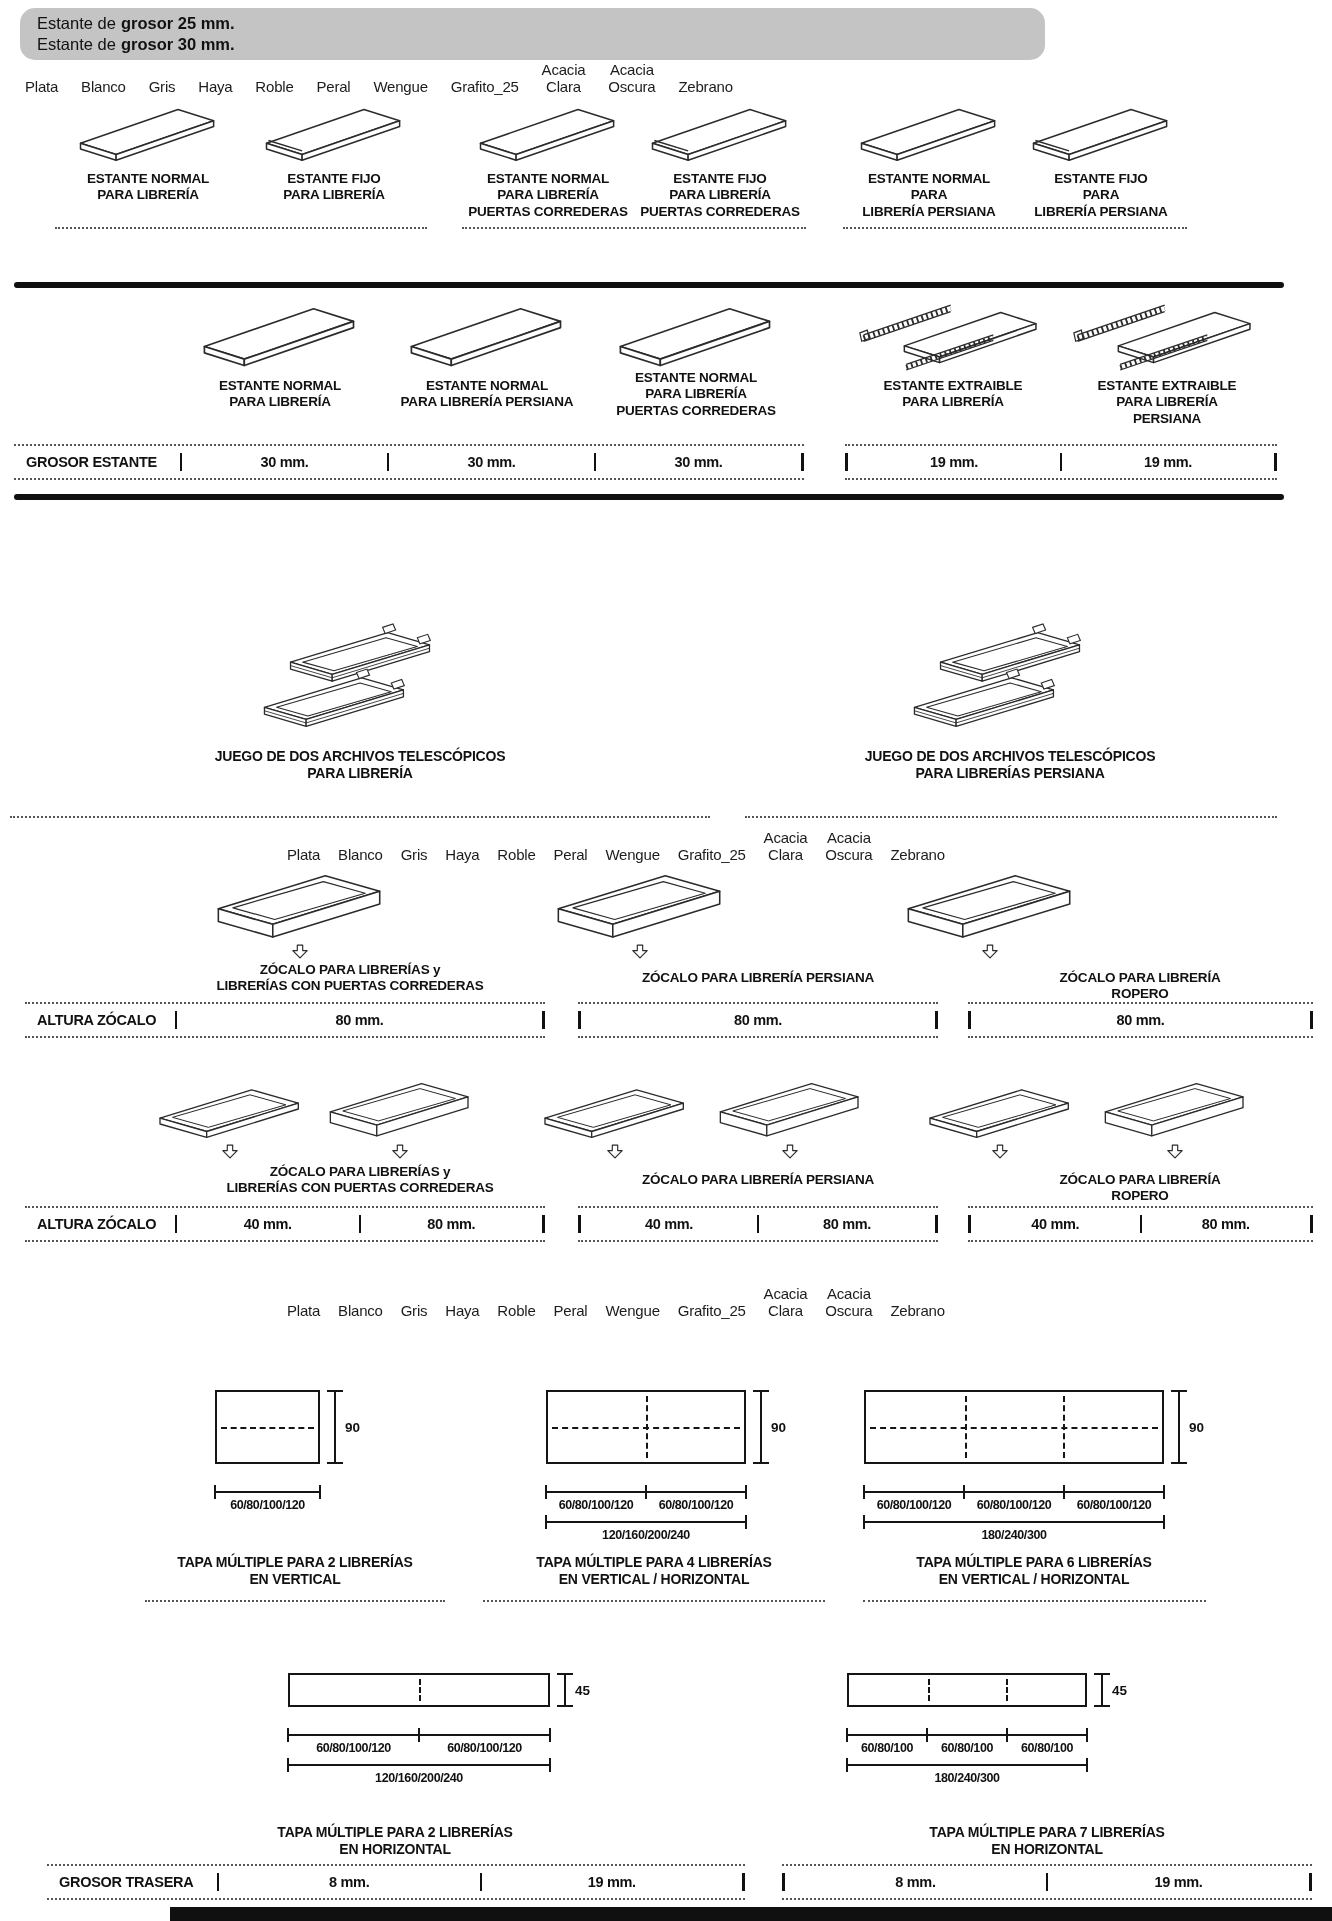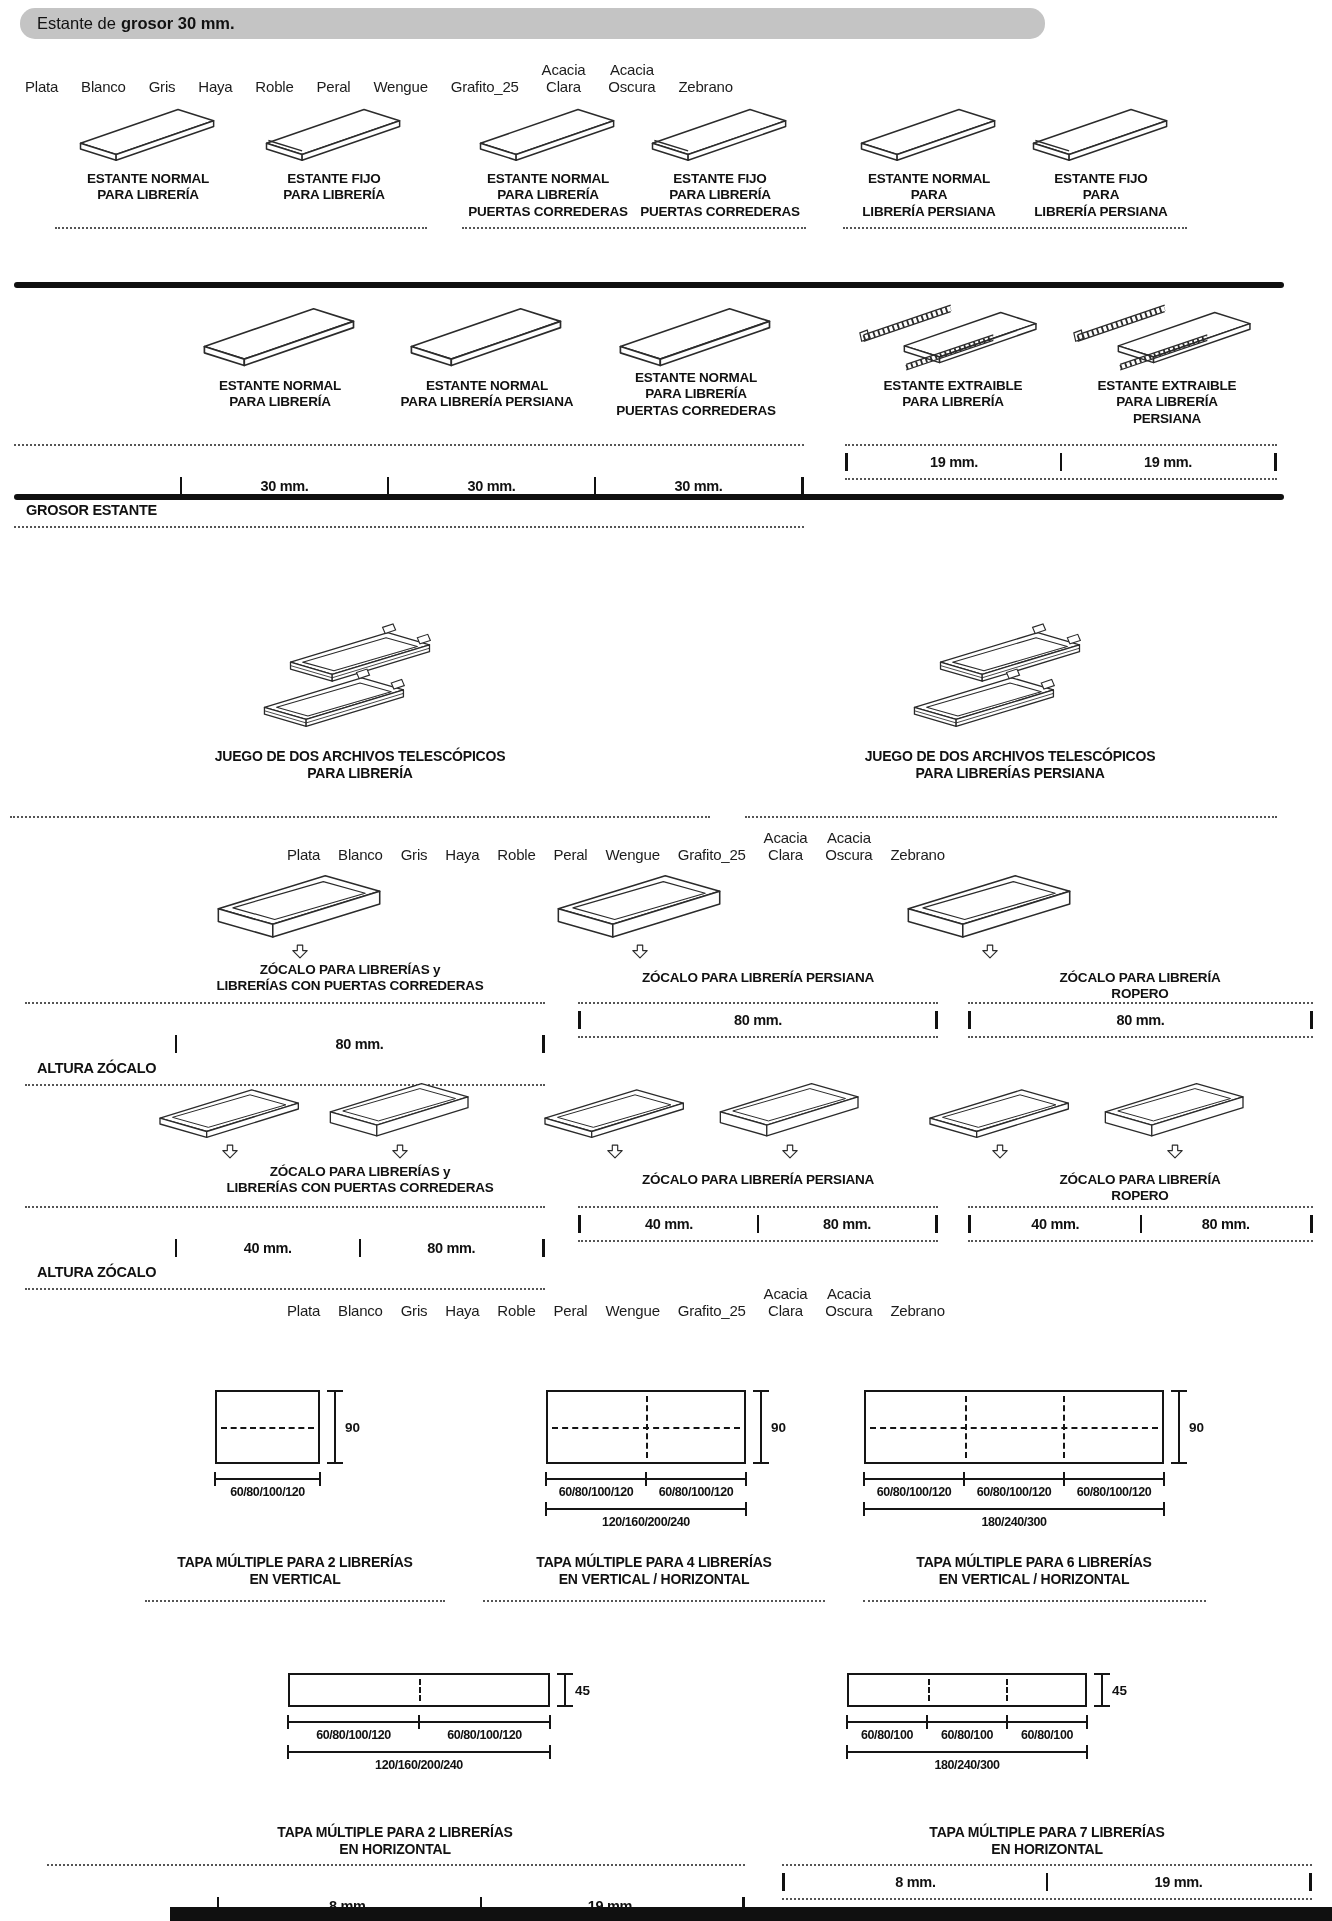--- a/index.html
+++ b/index.html
@@ -11,36 +11,36 @@
   .banner .pre { font-weight:normal; margin-right:5px; }
   .finishes { display:flex; justify-content:space-between; align-items:flex-end; font-size:15px; color:#1c1c1c; }
   .finishes span { white-space:pre-line; text-align:center; line-height:1.12; letter-spacing:-0.2px; }
   .pairgrp { display:flex; border-bottom:2.5px dotted #555; padding-bottom:4px; }
   .pairgrp .col { flex:1; display:flex; flex-direction:column; align-items:center; }
   .ilabel, .glabel { font-weight:bold; font-size:13.5px; line-height:1.22; text-align:center; white-space:pre-line; letter-spacing:-0.2px; }
   .ilabel { margin-top:5px; height:52px; }
   .rule { background:#101010; height:6px; border-radius:3px; }
   .dotl { border-bottom:2.5px dotted #555; }
   .spec { display:flex; align-items:center; border-top:2.5px dotted #555; border-bottom:2.5px dotted #555; padding:7px 0; }
-  .spec .lab { font-weight:bold; font-size:14.5px; padding-left:12px; letter-spacing:-0.3px; line-height:18px;margin-top:48px; }
+  .spec .lab { font-weight:bold; font-size:14.5px; padding-left:12px; letter-spacing:-0.3px; line-height:18px; }
   .spec .val { flex:1; text-align:center; font-weight:bold; font-size:14.5px; letter-spacing:-0.3px; border-left:2px solid #111; line-height:18px; }
   .spec .val:last-child { border-right:3px solid #111; }
   .spec.noL .val:first-child { border-left:3px solid #111; }
   .heading .hb { font-weight:bold; font-size:33px; letter-spacing:-0.5px; }
   .heading .hn { font-size:26px; margin-left:8px; letter-spacing:-0.4px; }
   .tapa { position:absolute; }
   .trect { position:relative; border:2px solid #151515; background:#fff; }
   .trect i { position:absolute; display:block; }
   .dash-h { left:4px; right:4px; top:50%; border-top:2px dashed #151515; }
   .dash-v { top:4px; bottom:4px; border-left:2px dashed #151515; }
   .vdim { position:absolute; top:0; border-left:2px solid #151515; }
   .vdim::before,.vdim::after { content:""; position:absolute; left:-9px; width:16px; height:2px; background:#151515; }
   .vdim::before { top:0; } .vdim::after { bottom:0; }
   .vdim span { position:absolute; left:9px; top:50%; transform:translateY(-50%); font-weight:bold; font-size:13.5px; }
-  .dim-row { position:relative; display:flex; margin-top:14px; height:27px; }
+  .dim-row { position:relative; display:flex; margin-top:27px; height:27px; }
   .dim-row::before { content:""; position:absolute; top:0; left:0; right:0; height:2px; background:#151515; }
   .dim-row::after { content:""; position:absolute; right:-1px; top:-6px; width:2px; height:14px; background:#151515; }
   .dim-row.total { margin-top:3px; }
   .dim-seg { flex:1; position:relative; text-align:center; padding-top:7px; font-weight:bold; font-size:12.5px; letter-spacing:-0.4px; }
   .dim-seg::before { content:""; position:absolute; left:-1px; top:-6px; width:2px; height:14px; background:#151515; }
   svg.ill { display:block; }
 </style>
 </head>
 <body>
 
@@ -90,20 +90,21 @@
     </g>
     <g id="g-darr">
       <polygon points="7,1 13,1 13,7 18,7 10,15 2,7 7,7" fill="#fff" stroke="#2b2b2b" stroke-width="1.3" stroke-linejoin="round"></polygon>
     </g>
   </defs>
 </svg>
 
 <div id="page">
 
   <div class="abs banner" style="left:20px;top:8px;width:1025px;">
+    <div class="bl"><span class="pre">Estante de</span><b>grosor 25 mm.</b></div>
     <div class="bl"><span class="pre">Estante de</span><b>grosor 30 mm.</b></div>
   </div>
 
   <div class="abs finishes" style="left:25px;top:62px;width:708px;height:34px;">
     <span>Plata</span>
       <span>Blanco</span>
       <span>Gris</span>
       <span>Haya</span>
       <span>Roble</span>
       <span>Peral</span>

